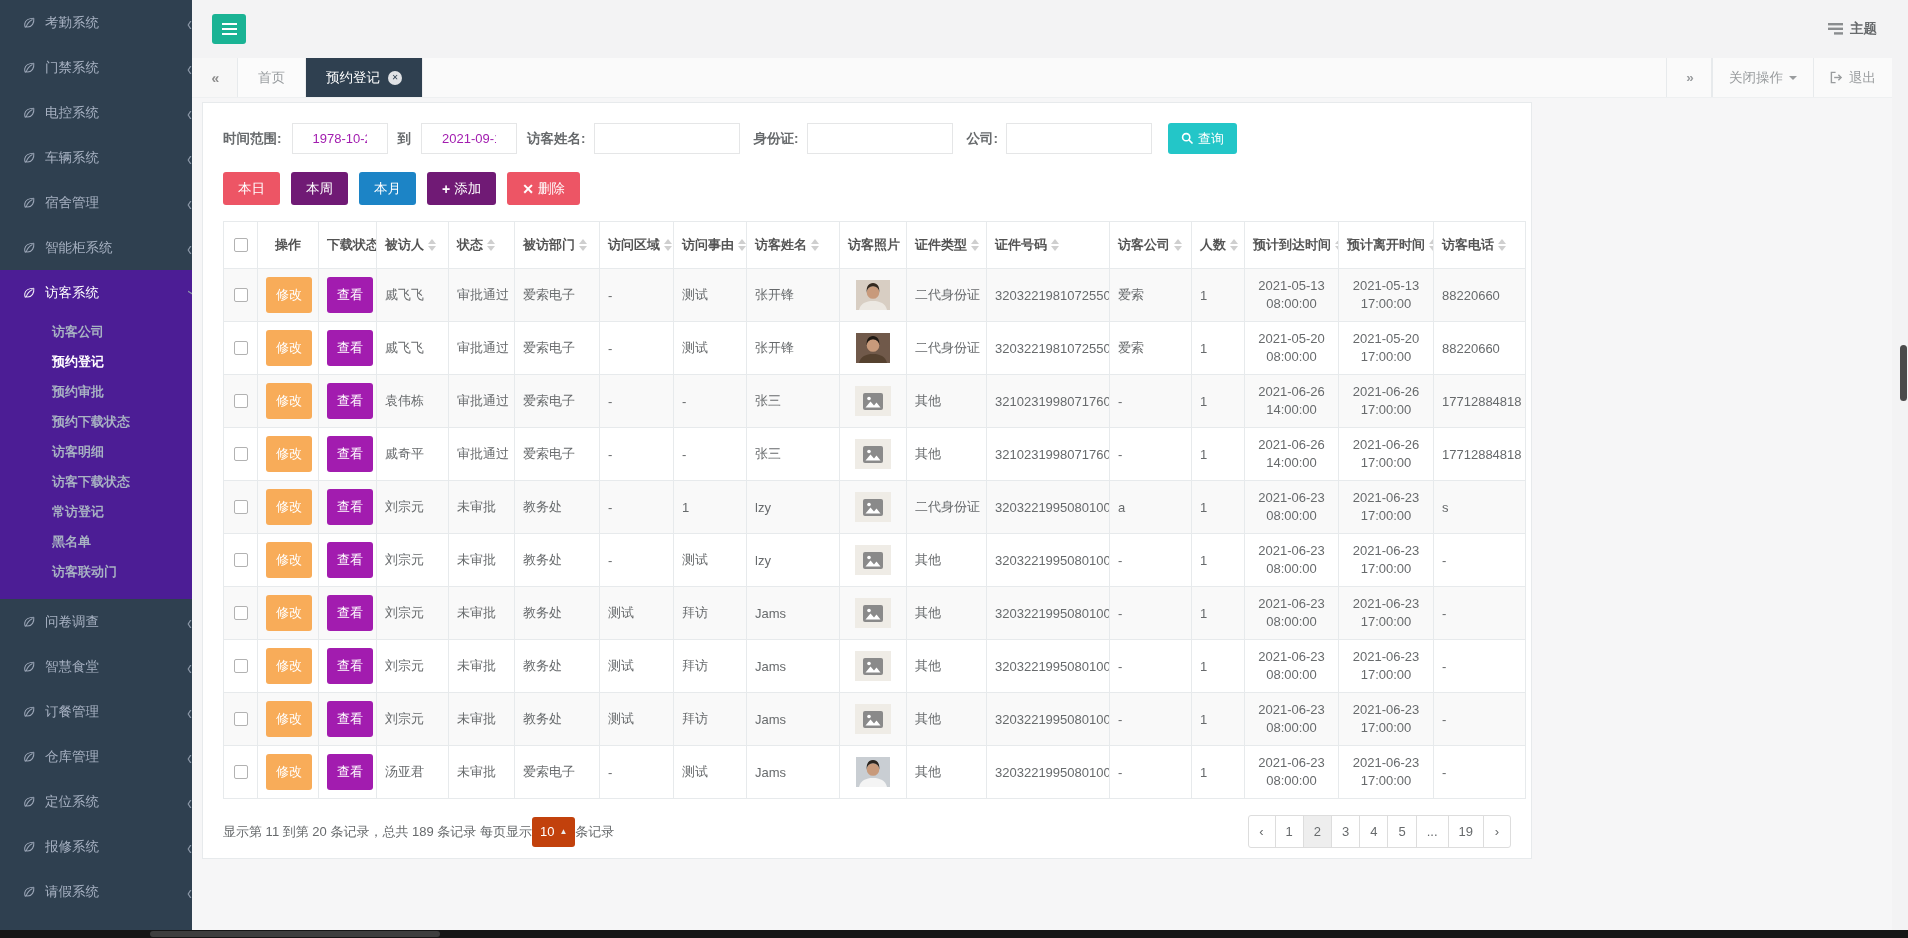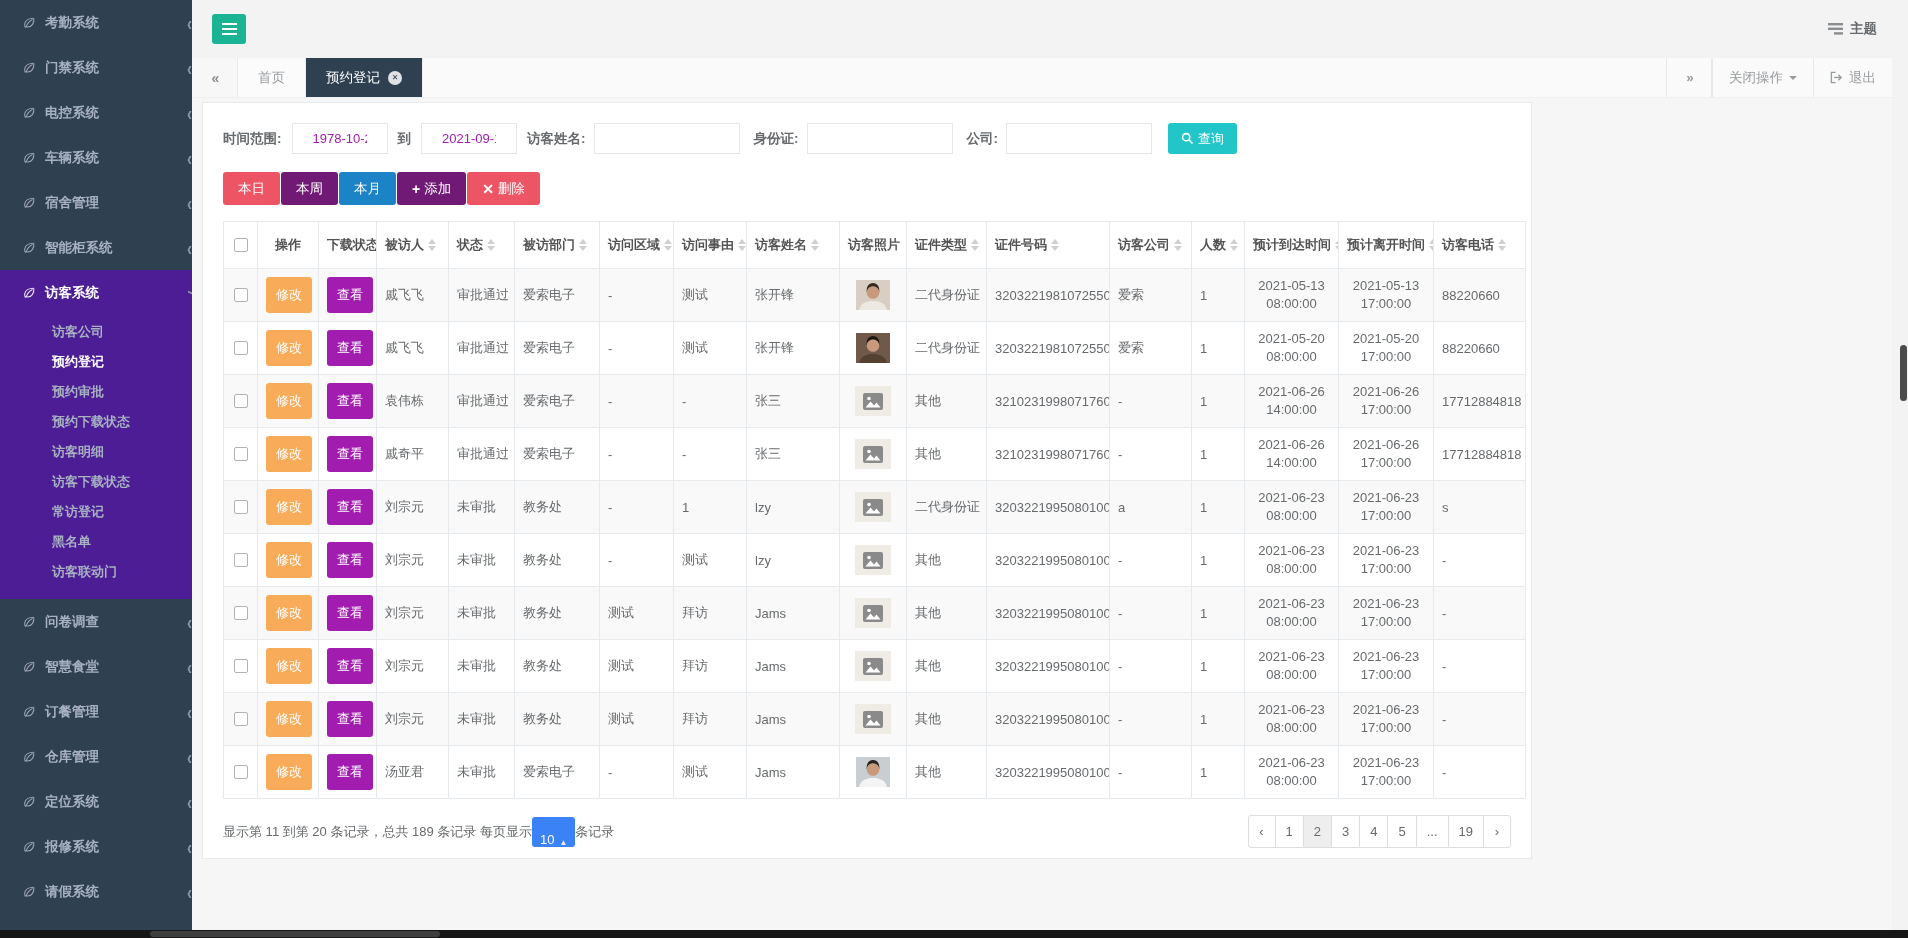--- a/index.html
+++ b/index.html
@@ -3,21 +3,21 @@
 <meta charset="utf-8">
 <style>
   *{box-sizing:border-box;margin:0;padding:0}
   html,body{width:1908px;height:938px;overflow:hidden}
   body{font-family:"Liberation Sans","DejaVu Sans",sans-serif;background:#f3f3f4;color:#676a6c}
   .app{position:relative;width:1908px;height:938px}
 
   
   .sidebar{position:absolute;left:0;top:0;width:208px;height:930px;background:#2f4050;overflow:hidden}
   .nav-item{height:45px;display:flex;align-items:center;padding:0 16px 0 22px;color:#a7b1c2;
-            font-size:13.5px;font-weight:700;cursor:pointer;white-space:nowrap}
+            font-size:13.5px;font-weight:400;cursor:pointer;white-space:nowrap}
   .nav-item .leaf{flex:0 0 auto;margin-right:9px;opacity:.9}
   .nav-item .chev{margin-left:auto;font-size:15px;line-height:1;color:#8b97a7;transform:scaleY(1.3)}
   .nav-section.open{background:#4c1d95}
   .nav-section.open>.nav-item{color:#fff}
   .nav-section.open>.nav-item .chev{transform:rotate(-90deg) scaleY(1.3)}
   .subnav{padding:2px 0 12px}
   .sub-item{height:30px;display:flex;align-items:center;padding-left:52px;color:#a7b1c2;
             font-size:13px;font-weight:700;cursor:pointer;white-space:nowrap}
   .sub-item.active{color:#fff}
 
@@ -54,21 +54,21 @@
 
   .filter-row{display:flex;align-items:center;gap:8px;padding:8px 8px 16px;font-size:13.5px}
   .flabel{font-weight:700;color:#676a6c;white-space:nowrap}
   .inp{height:31px;border:1px solid #e5e6e7;background:#fff;font-size:13px;color:#a21caf;
        padding:0 20px;outline:none}
   .inp.date{width:96px;text-align:center;margin:0 2px}
   .inp.txt{width:146px;margin-right:6px}
   .btn-search{height:31px;background:#23c6c8;color:#fff;border:none;border-radius:3px;padding:0 13px;
               font-size:13px;display:flex;align-items:center;gap:4px;cursor:pointer;margin-left:2px}
 
-  .btn-row{display:flex;gap:1px;padding:2px 8px 16px}
+  .btn-row{display:flex;gap:11px;padding:2px 8px 16px}
   .btn{height:33px;padding:0 15px;border:none;border-radius:3px;color:#fff;font-size:13.5px;
        display:flex;align-items:center;gap:4px;cursor:pointer}
   .btn .bic{font-weight:700;font-size:14px}
   .bg-red{background:#ed5565}.bg-green{background:#701a75}.bg-blue{background:#1c84c6}
 
   table.grid{border-collapse:collapse;table-layout:fixed;width:1302px;margin-left:8px;background:#fff}
   .grid th,.grid td{border:1px solid #e7eaec;white-space:nowrap;overflow:hidden}
   .grid th{padding:13px 8px;font-size:13px;font-weight:700;color:#535353;text-align:left;background:#fff}
   .thw{display:flex;align-items:center;}
   .sorter{display:inline-flex;flex-direction:column;align-items:center;gap:2px;margin-left:4px}
@@ -80,22 +80,22 @@
   .cb{width:14px;height:14px;border:1px solid #b2b2b2;border-radius:2px;background:#fff;margin:0 auto;cursor:pointer}
   .btn-sm{border:none;border-radius:3px;color:#fff;font-size:13px;padding:9px 10px;cursor:pointer}
   .orange{background:#f8ac59}.greenb{background:#a21caf}
   .tline{line-height:18px;text-align:center}
   .ph-box{display:inline-flex;width:36px;height:30px;background:#efece6;align-items:center;
           justify-content:center;vertical-align:middle}
   .ph-face{vertical-align:middle}
 
   .pag-row{display:flex;align-items:center;justify-content:space-between;padding:16px 8px 0}
   .pag-left{display:flex;align-items:center;gap:0;font-size:13px;color:#676a6c}
-  .psize{height:30px;background:#3b82f6;color:#fff;border:none;border-radius:3px;font-size:13px;
-         display:flex;align-items:flex-end;gap:5px;padding:0 8px;cursor:pointer}
+  .psize{height:30px;background:#c2410c;color:#fff;border:none;border-radius:3px;font-size:13px;
+         display:flex;align-items:center;gap:5px;padding:0 8px;cursor:pointer}
   .psize .up{font-size:8px;color:#ececec}
   .pager{display:flex;list-style:none}
   .pager .pbtn{min-width:28px;height:33px;background:#fff;border:1px solid #ddd;color:#676a6c;
                font-size:13px;margin-left:-1px;padding:0 10px;cursor:pointer}
   .pager li:first-child .pbtn{border-radius:3px 0 0 3px}
   .pager li:last-child .pbtn{border-radius:0 3px 3px 0}
   .pager li.active .pbtn{background:#eee}
 
   footer{height:38px;background:#fff;border-top:1px solid #e7eaec;display:flex;align-items:center;
          justify-content:flex-end;padding-right:15px;font-size:12.5px;color:#676a6c;flex:0 0 auto}

